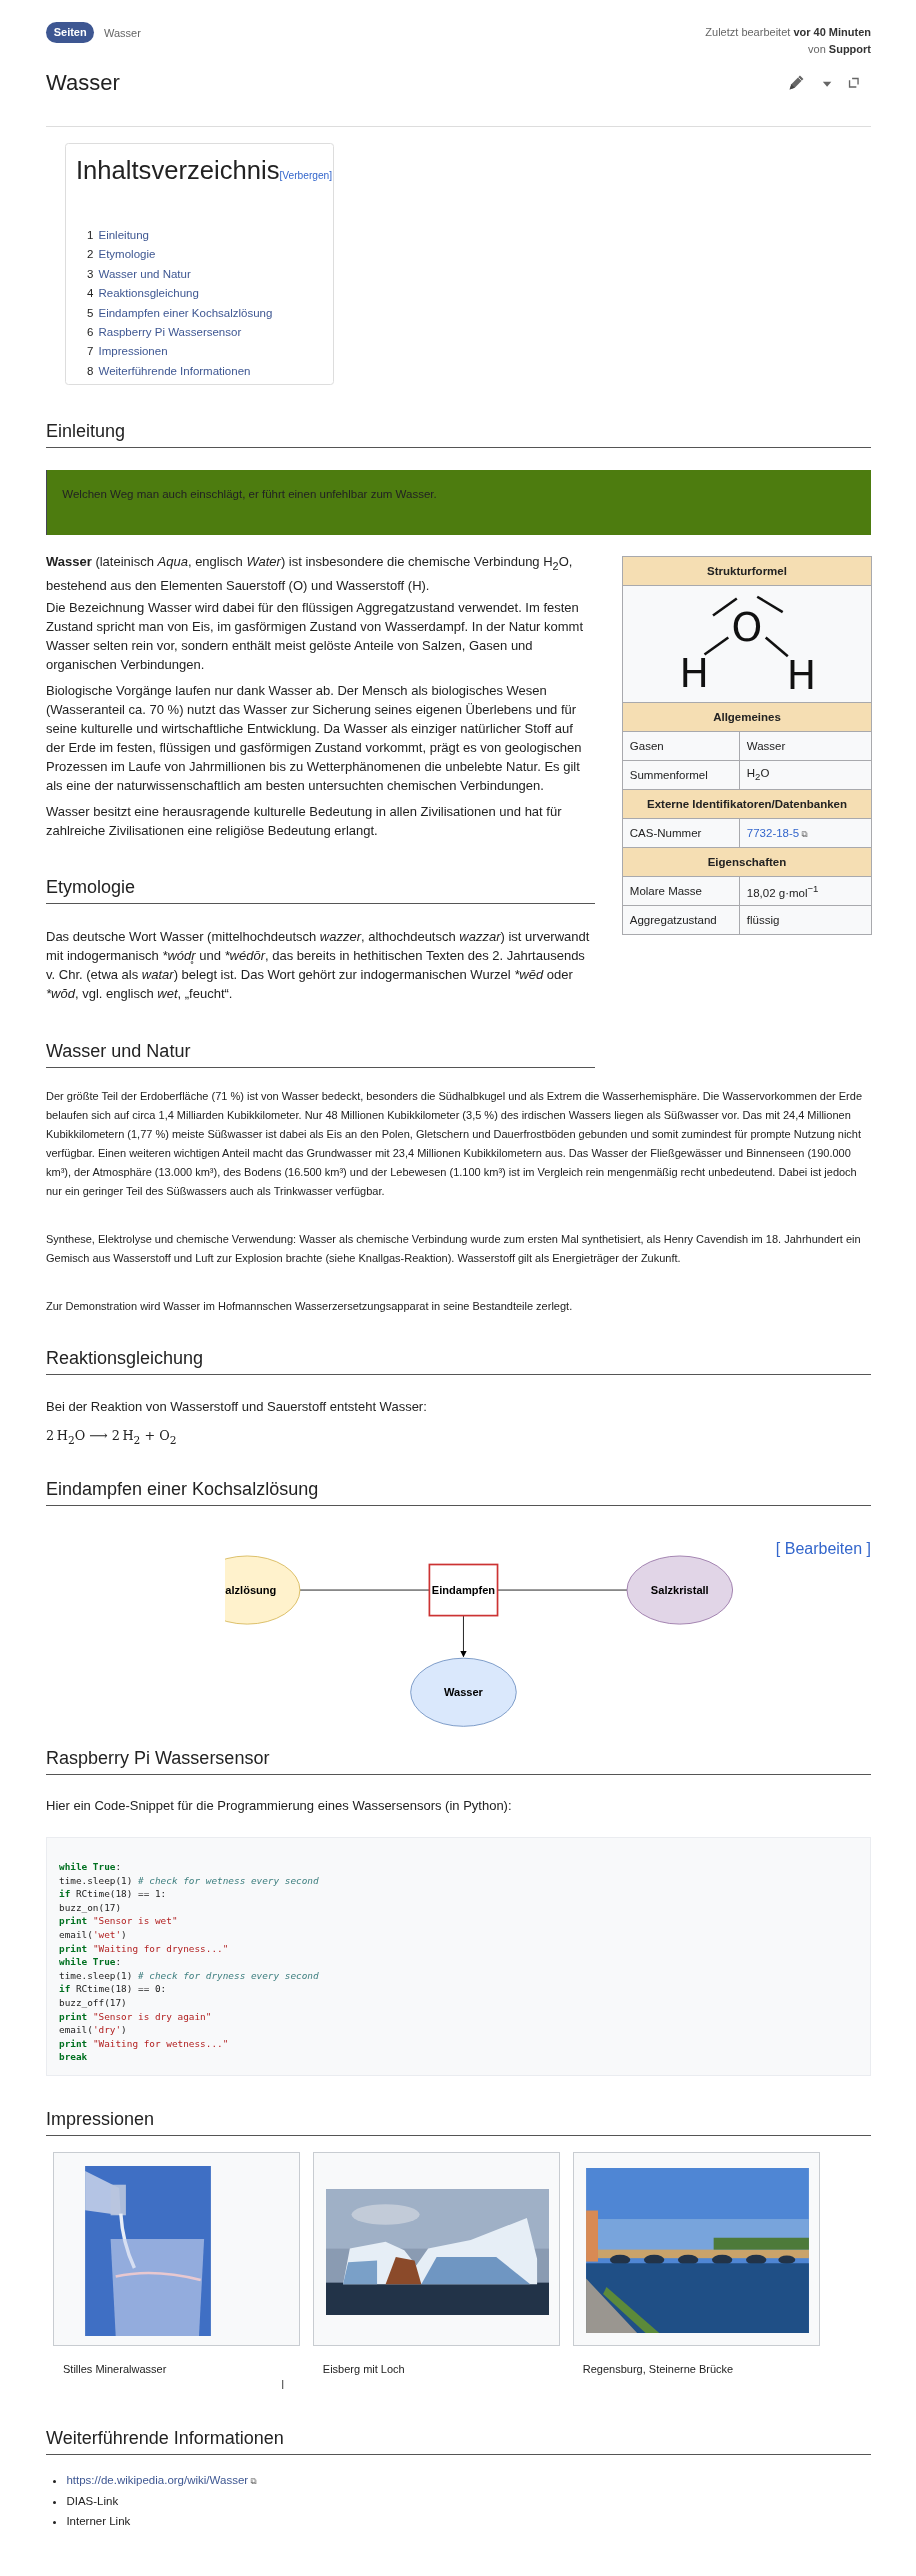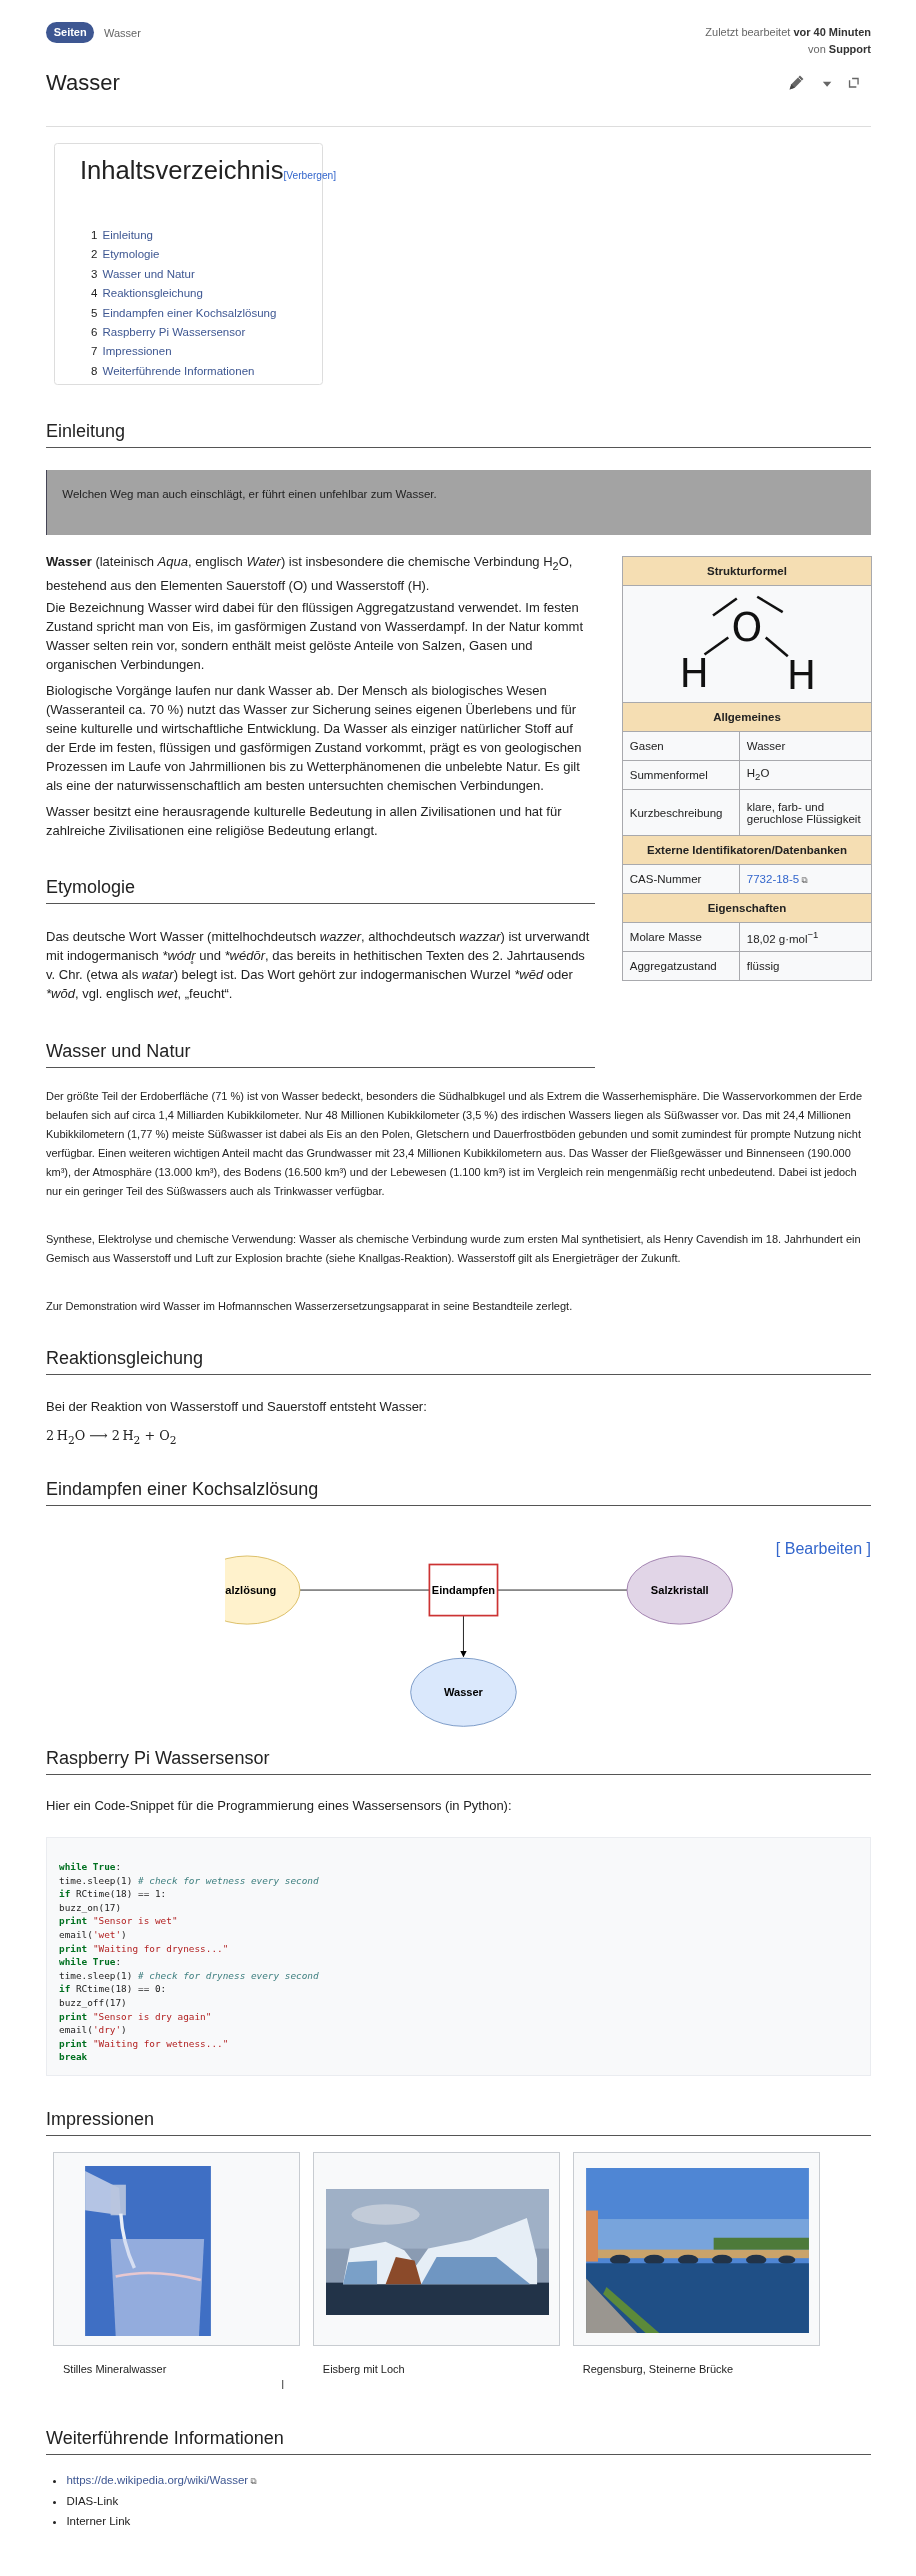--- a/index.html
+++ b/index.html
@@ -13,33 +13,33 @@
   .badge { position: absolute; left: 0; top: 0; background: #3e5792; color: #fff; font-weight: bold; font-size: 11px; padding: 4.3px 7.7px; border-radius: 12px; }
   .crumb { position: absolute; left: 58px; top: 5.1px; color: #666; font-size: 11px; }
   .lastedit { position: absolute; right: 0; top: 1.7px; text-align: right; color: #666; font-size: 11px; line-height: 17px; }
   .lastedit b { color: #333; }
   .title { position: absolute; left: 0; top: 70px; font-size: 22px; color: #222; }
   .actions { position: absolute; right: 10.2px; top: 73px; display: flex; gap: 15.3px; align-items: center; }
   .actions span { display: inline-block; }
   .hr-top { position: absolute; left: 0; top: 126px; width: 825px; height: 0.9px; background: #ddd; }
 
   
-  .toc { position: absolute; left: 8px; top: 143px; width: 269px; height: 242px; border: 0.9px solid #ddd; border-radius: 3.4px; padding: 12px 25px; }
+  .toc { position: absolute; left: 19px; top: 143px; width: 269px; height: 242px; border: 0.9px solid #ddd; border-radius: 3.4px; padding: 12px 10px; }
   .toc-title { font-size: 25.6px; color: #222; }
   .toc-title .toggle { font-size: 10.2px; color: #36c; }
   .toc ol { list-style: none; margin: 41px 0 0 11px; padding: 0; }
   .toc li { font-size: 11.5px; line-height: 19.4px; }
   .toc li .num { color: #222; margin-right: 5.1px; }
   .toc li .lbl { color: #3e5792; }
 
   
   h2 { position: absolute; left: 0; margin: 0; font-size: 18px; font-weight: normal; color: #222; width: 825px; border-bottom: 0.9px solid #555; padding-bottom: 5.1px; }
   h2.narrow { width: 549px; }
 
-  .quote { position: absolute; left: 0; top: 470px; width: 825px; height: 65px; background: #a3a3a3; border-left: 1.7px solid #445; padding: 15.3px 15.3px; font-size: 11.5px; line-height: 19.6px; }
+  .quote { position: absolute; left: 0; top: 470px; width: 825px; height: 65px; background: #4d7c0f; border-left: 1.7px solid #445; padding: 15.3px 15.3px; font-size: 11.5px; line-height: 19.6px; }
   .quote .author { font-style: italic; }
 
   .para { position: absolute; left: 0; width: 545px; font-size: 13px; line-height: 19px; margin: 0; }
   .para.wide { width: 825px; }
   .para i { font-style: italic; }
 
   
   .infobox { position: absolute; left: 576px; top: 556px; width: 250px; border-collapse: collapse; font-size: 11.5px; }
   .infobox td { border: 0.9px solid #a8a9ad; background: #f8f9fa; padding: 0 6.8px; height: 29px; }
   .infobox .hd { background: #f5deb3; text-align: center; font-weight: bold; height: 29px; }
@@ -148,24 +148,20 @@
         </tr>
     <tr>
           <td class="k">Gasen</td>
           <td>Wasser</td>
         </tr>
     <tr>
           <td class="k">Summenformel</td>
           <td><span>H</span><sub>2</sub><span>O</span></td>
         </tr>
     <tr>
-          <td class="k tall">Kurzbeschreibung</td>
-          <td class="tall">klare, farb- und geruchlose Flüssigkeit</td>
-        </tr>
-    <tr>
           <td colspan="2" class="hd">Externe Identifikatoren/Datenbanken</td>
         </tr>
     <tr>
           <td class="k">CAS-Nummer</td>
           <td><span class="link">7732-18-5</span><span style="font-size:8.5px;color:#555;"> ⧉</span></td>
         </tr>
     <tr>
           <td colspan="2" class="hd">Eigenschaften</td>
         </tr>
     <tr>

